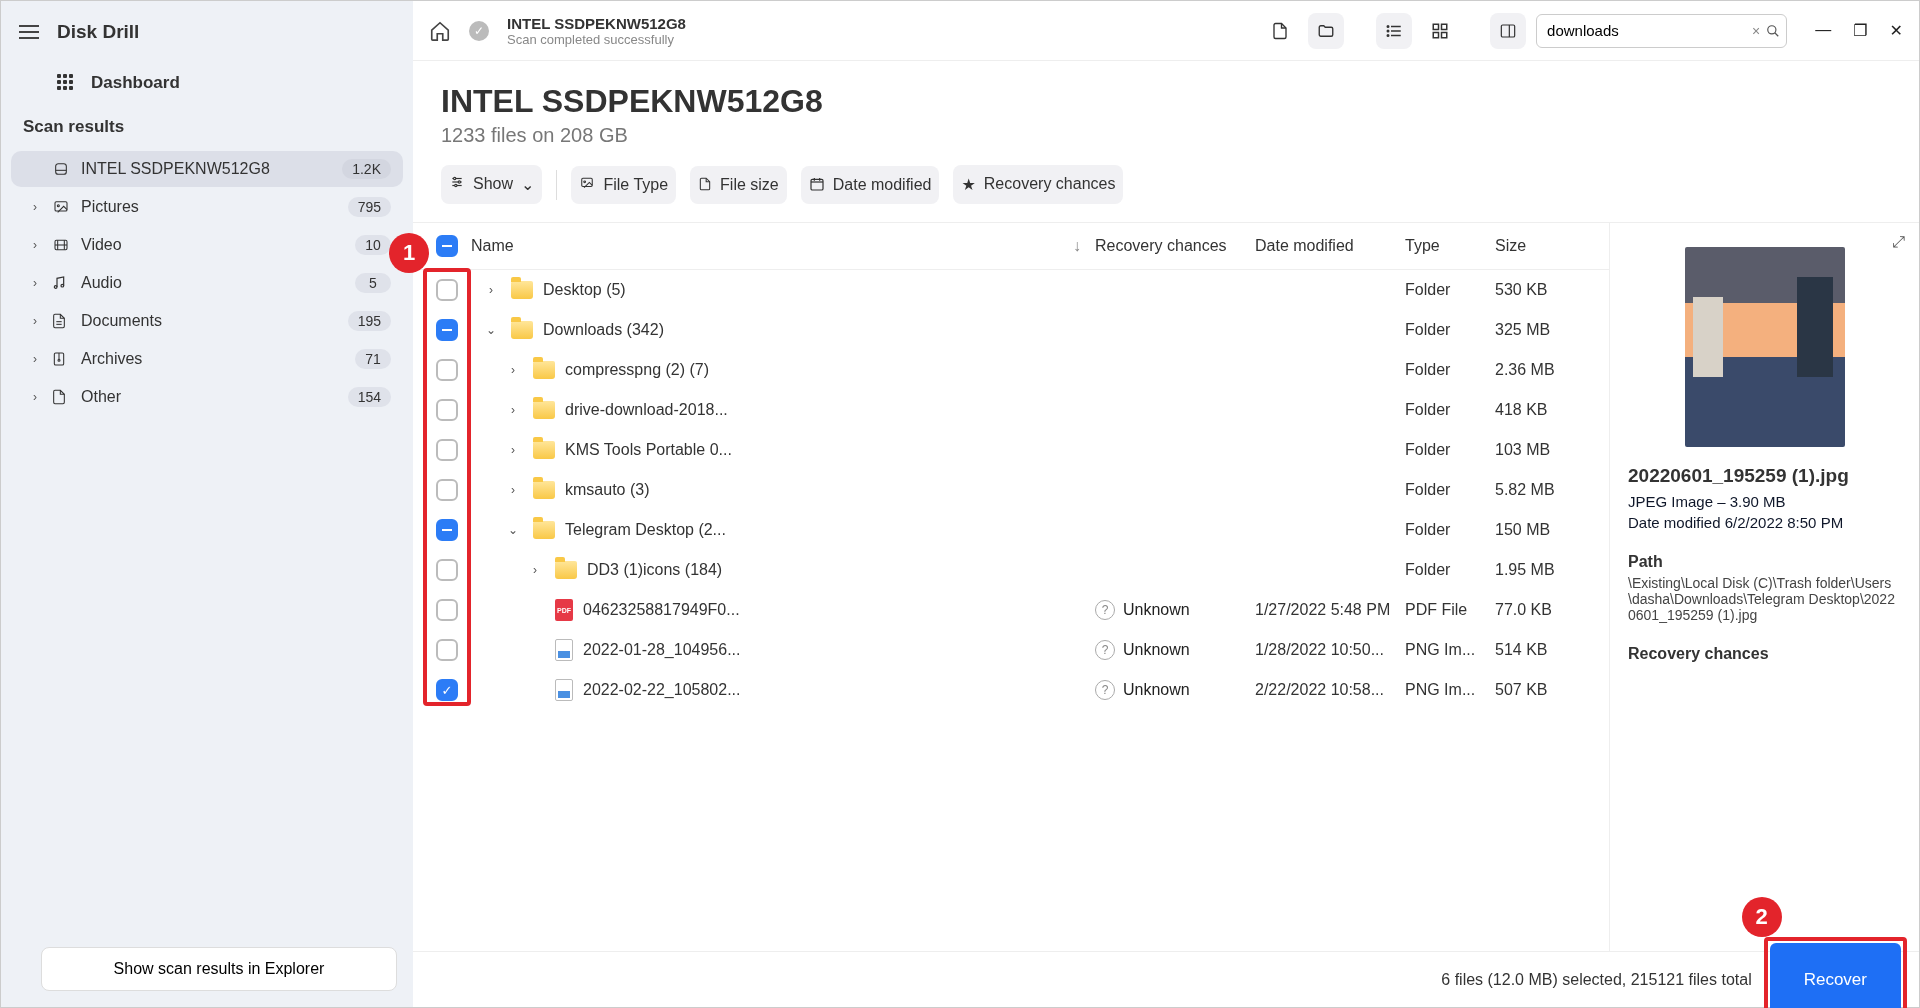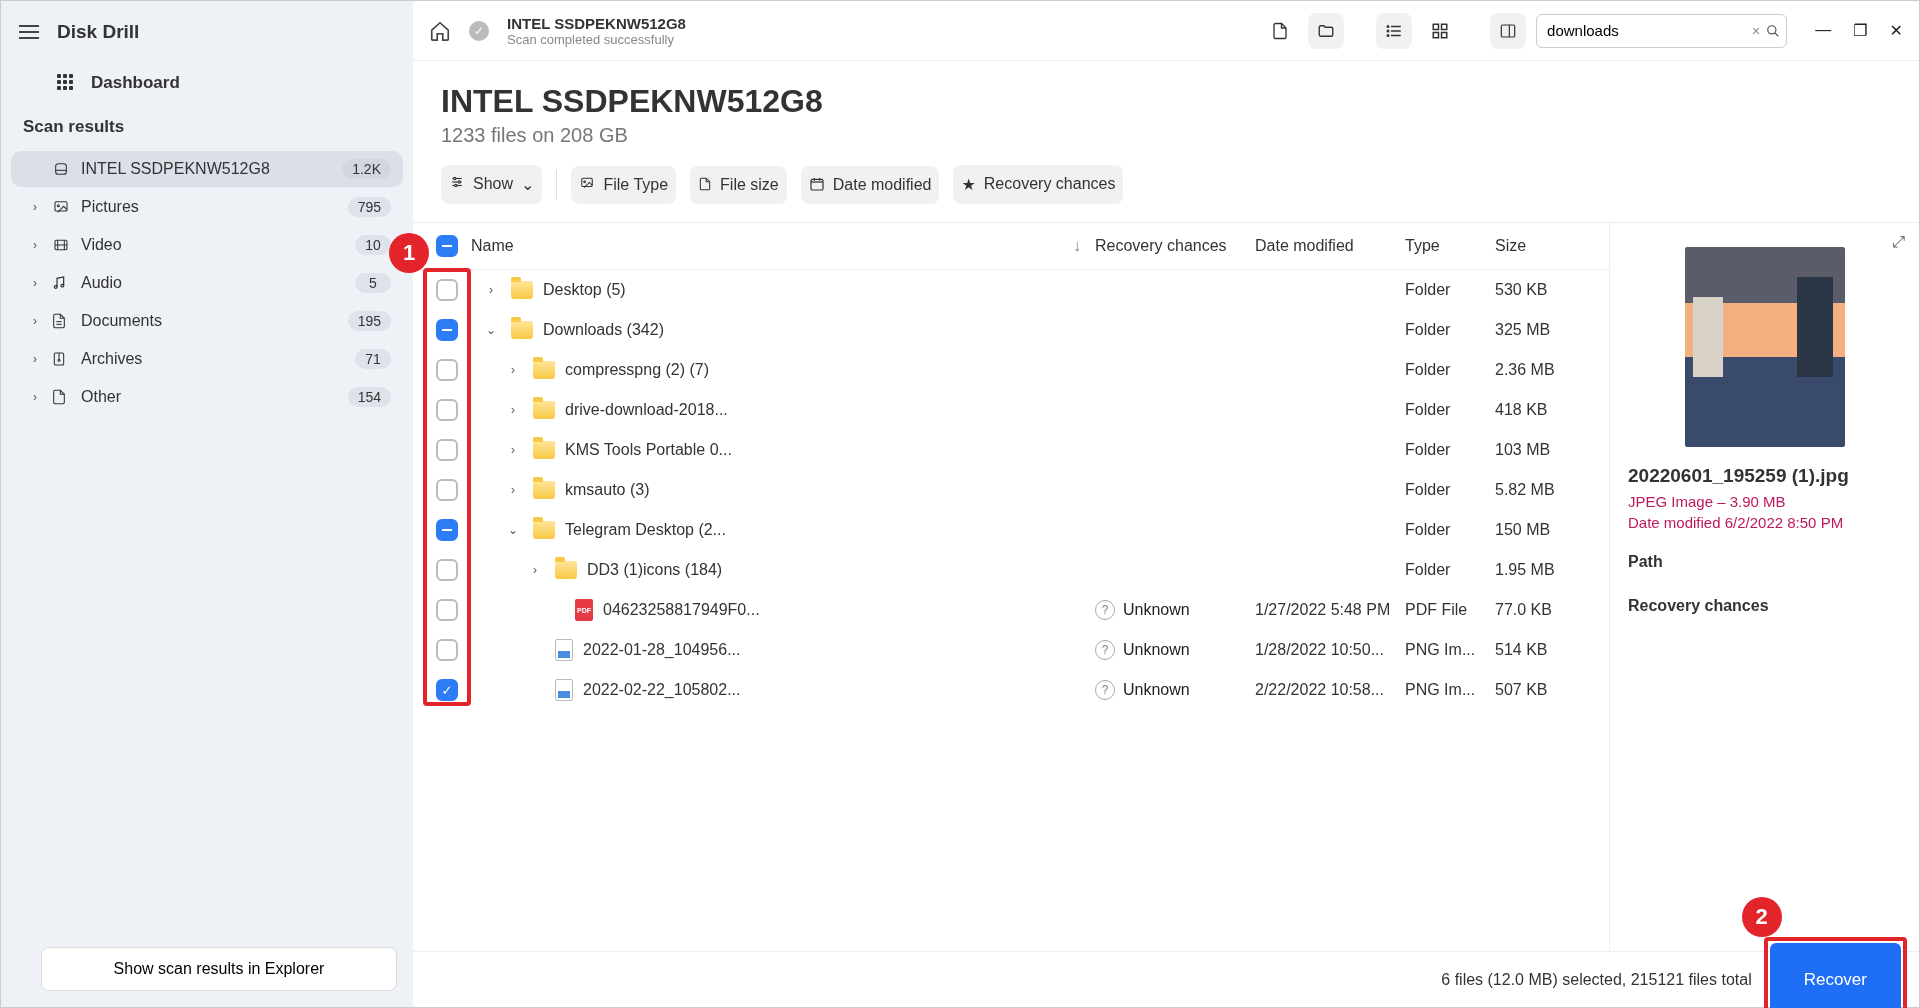--- a/index.html
+++ b/index.html
@@ -80,21 +80,21 @@
 
 .red-box{position:absolute; border:4px solid #e3242b; border-radius:4px; pointer-events:none;}
 .red-circle{position:absolute; width:40px; height:40px; border-radius:50%; background:#e3242b; color:#fff; display:flex; align-items:center; justify-content:center; font-size:22px; font-weight:600; z-index:5;}
 
 .preview { width: 310px; border-left:1px solid #eee; padding:16px 18px; display:flex; flex-direction:column; position:relative;}
 .expand-icon{position:absolute; top:10px; right:14px; font-size:16px; color:#555; cursor:pointer;}
 .preview-img { width:160px; height:200px; margin:8px auto 18px; background:linear-gradient(to bottom, #5a5c6a 0%, #5a5c6a 28%, #f4b07e 28%, #f4b07e 55%, #3a4a6a 55%, #3a4a6a 100%); border-radius:2px; position:relative; display:flex; align-items:center; justify-content:center; overflow:hidden;}
 .preview-img .bldg{position:absolute; left:8px; top:50px; width:30px; height:80px; background:#d8d2c8;}
 .preview-img .bldg2{position:absolute; right:12px; top:30px; width:36px; height:100px; background:#2a3645;}
 .preview-title{font-size:19px; font-weight:700; margin-bottom:6px;}
-.preview-meta{color:#be185d; margin-bottom:4px; font-size:15px;}
+.preview-meta{color:#0f172a; margin-bottom:4px; font-size:15px;}
 .preview-label{font-weight:700; font-size:16px; margin-top:18px; margin-bottom:4px;}
 .preview-path{font-size:14px; color:#444; word-break:break-all;}
 
 .footer { height:56px; border-top:1px solid #eee; display:flex; align-items:center; padding:0 18px; gap:18px; position:relative;}
 .footer-text{margin-left:auto; font-size:16px;}
 .recover-btn{background:#1e6ff5; color:#fff; border:none; padding:27px 34px; border-radius:6px; font-size:17px; cursor:pointer; position:relative; z-index:2;}
 
 svg { display: block; }
 </style>
 </head>
@@ -466,21 +466,21 @@
     </div>
     <div class="row-recovery"></div>
     <div class="row-date"></div>
     <div class="row-type">Folder</div>
     <div class="row-size">1.95 MB</div>
             </div>
             <div class="file-row">
     <div class="col-check">
                 <div class="checkbox"></div>
               </div>
-    <div class="col-name" style="display:flex;align-items:center;gap:10px;margin-left:20px;">
+    <div class="col-name" style="display:flex;align-items:center;gap:10px;">
       <span class="row-pad" style="width:44px;"></span>
       <span class="row-expand"></span>
       <span class="file-pdf">PDF</span>
       <span class="row-name">04623258817949F0...</span>
     </div>
     <div class="row-recovery">
                 <span class="qmark">?</span>
                 <span>Unknown</span>
               </div>
     <div class="row-date">1/27/2022 5:48 PM</div>
@@ -532,20 +532,21 @@
       <div class="preview">
         <span class="expand-icon">⤢</span>
         <div class="preview-img">
             <div class="bldg"></div>
             <div class="bldg2"></div>
           </div>
         <div class="preview-title">20220601_195259 (1).jpg</div>
         <div class="preview-meta">JPEG Image – 3.90 MB</div>
         <div class="preview-meta">Date modified 6/2/2022 8:50 PM</div>
         <div class="preview-label">Path</div>
+        <div class="preview-path">\Existing\Local Disk (C)\Trash folder\Users\dasha\Downloads\Telegram Desktop\20220601_195259 (1).jpg</div>
         <div class="preview-label" style="margin-top:22px;">Recovery chances</div>
       </div>
     </div>
 
     <div class="footer">
       <div class="footer-text">6 files (12.0 MB) selected, 215121 files total</div>
       <div style="position:relative;">
         <div class="red-box" style="top:-6px; left:-6px; right:-6px; bottom:-6px; position:absolute;"></div>
         <button class="recover-btn">Recover</button>
         <div class="red-circle" style="top:-46px; left:-28px;">2</div>

